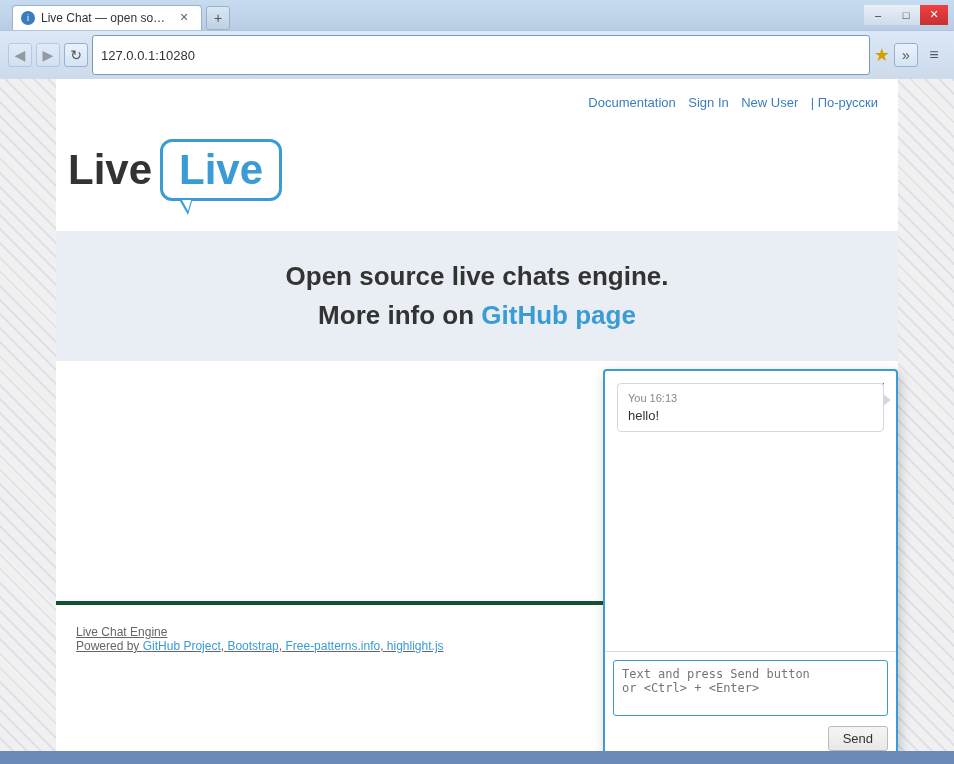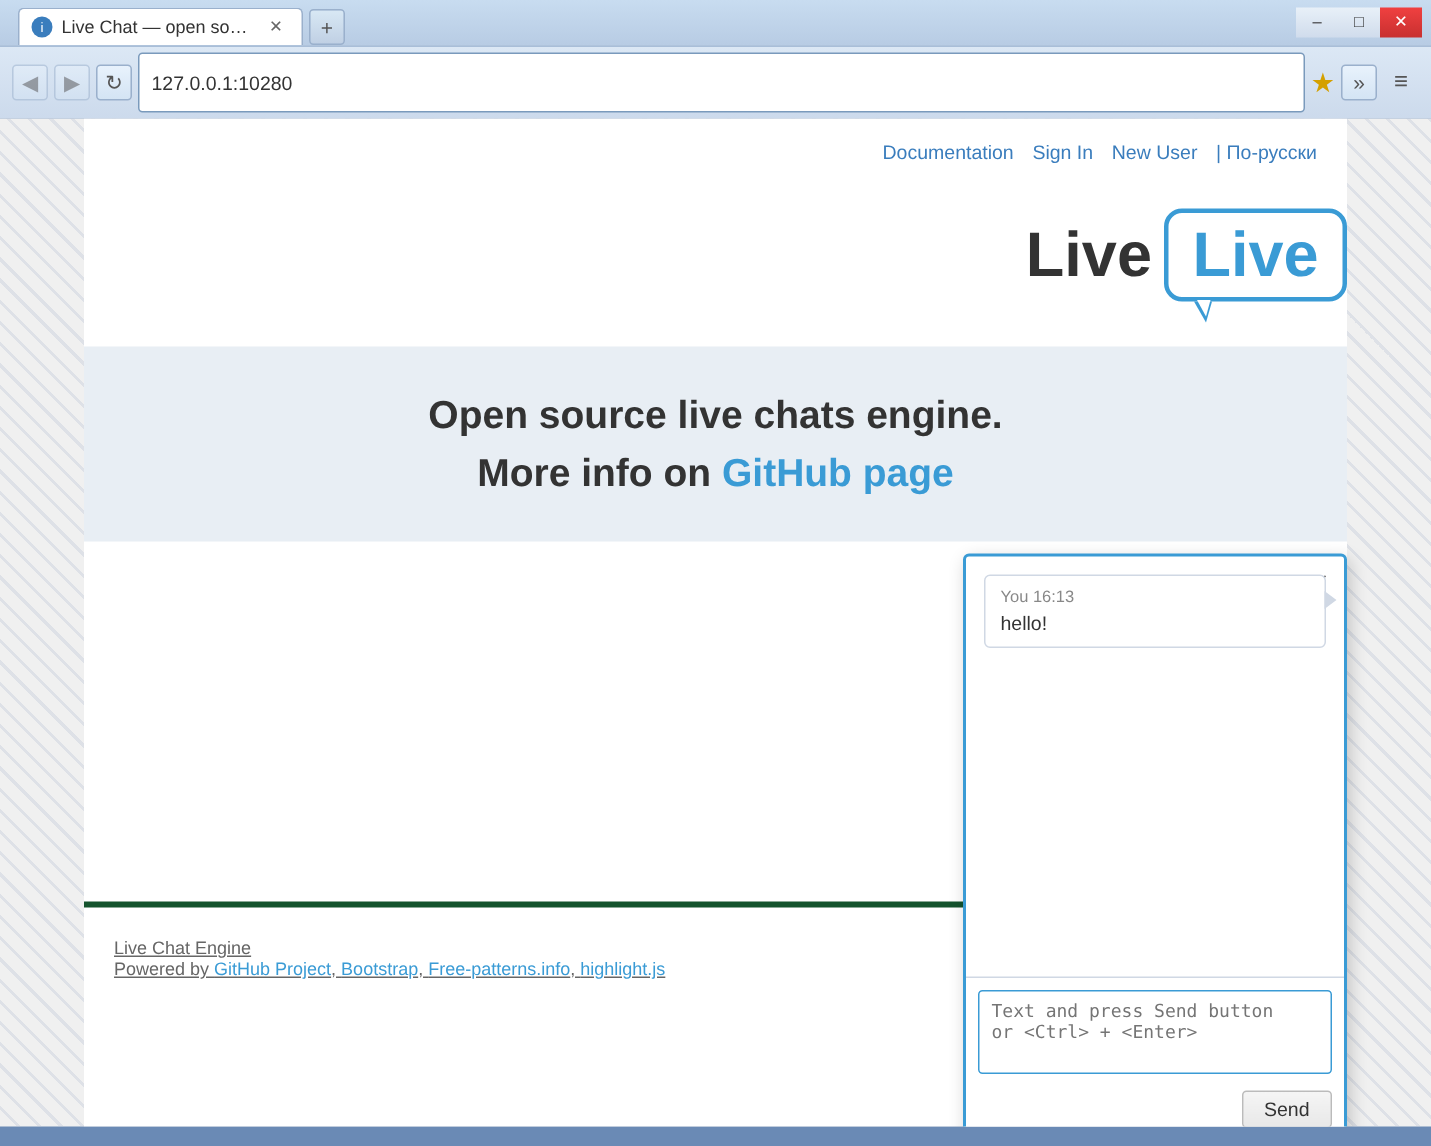--- a/index.html
+++ b/index.html
@@ -184,22 +184,22 @@
 
     .site-nav a {
       color: #3a7dbd;
       text-decoration: none;
       font-size: 13px;
       margin-left: 8px;
     }
 
     
     .logo-area {
-      text-align: right;
-      padding: 20px 0 30px;
+      text-align: left;
+      padding: 20px 12px 30px;
     }
 
     .logo-text {
       display: inline-flex;
       align-items: center;
       font-size: 42px;
       font-weight: bold;
       color: #333;
     }
 
@@ -279,21 +279,21 @@
     .site-footer a {
       color: #3a9bd5;
       text-decoration: none;
     }
 
     
     .chat-widget {
       position: absolute;
       right: 56px;
       top: 290px;
-      width: 256px;
+      width: 295px;
       background: white;
       border: 2px solid #3a9bd5;
       border-radius: 4px;
       box-shadow: 2px 4px 12px rgba(0,0,0,0.2);
       z-index: 100;
     }
 
     .chat-close-btn {
       position: absolute;
       right: 6px;

